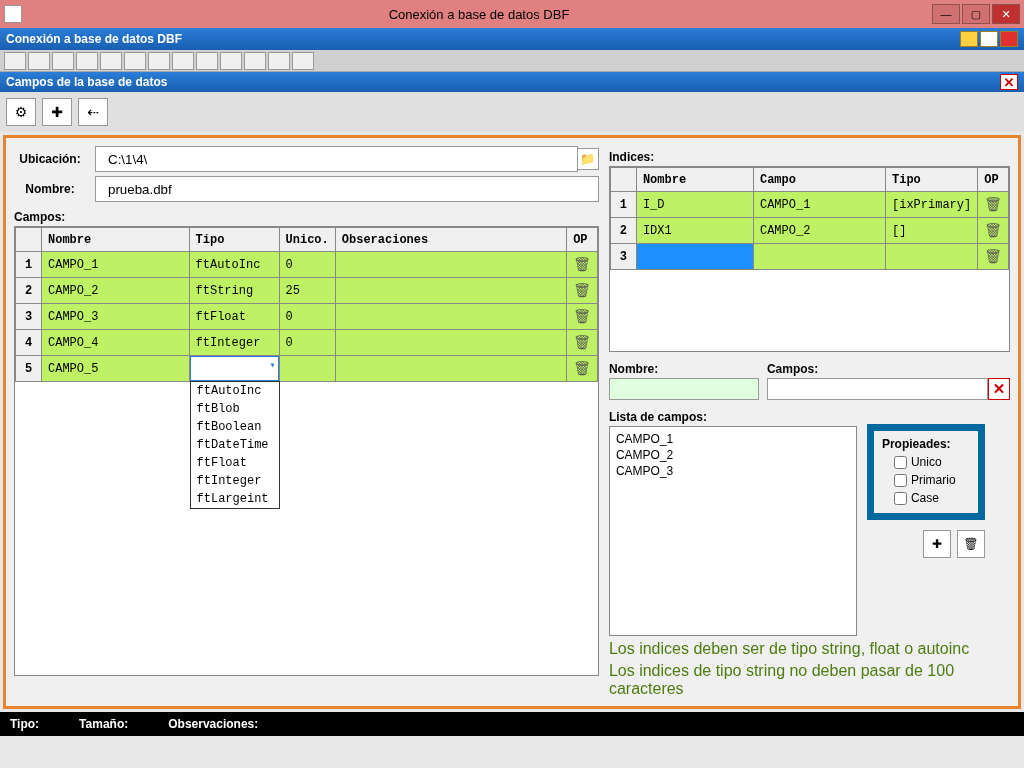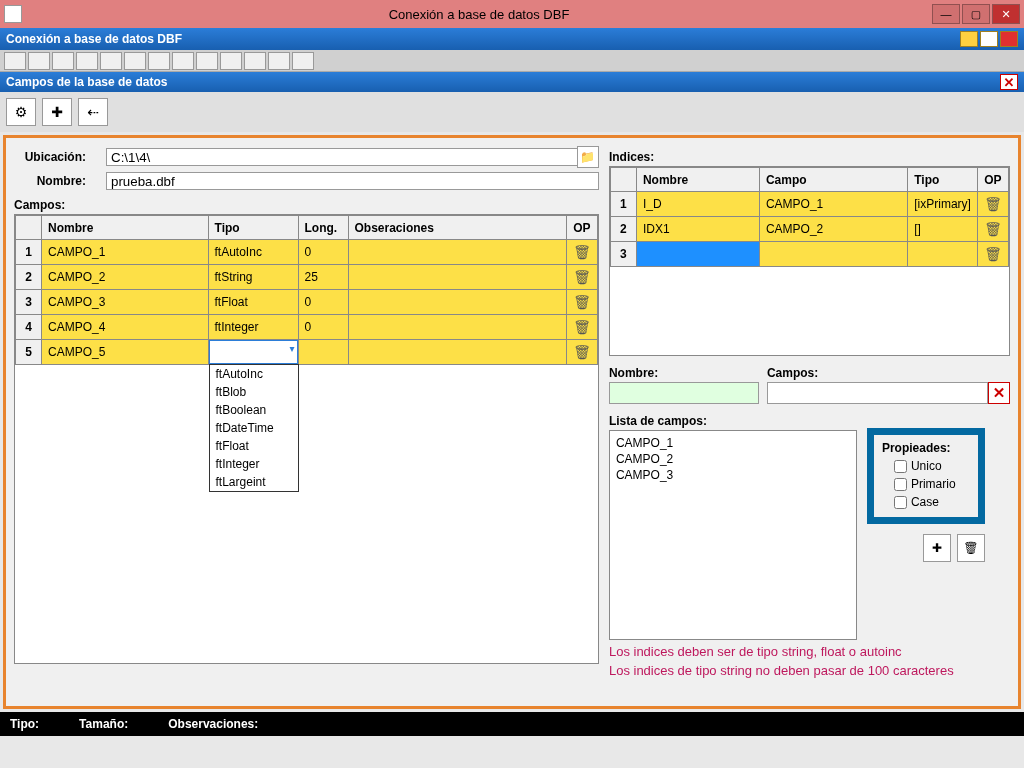--- a/index.html
+++ b/index.html
@@ -114,42 +114,43 @@
     background: #f0f0f0;
     padding: 8px;
     display: flex;
     gap: 10px;
     height: 574px;
   }
   .left-col { flex: 1.05; display: flex; flex-direction: column; }
   .right-col { flex: 0.72; display: flex; flex-direction: column; }
 
   .row { display: flex; align-items: center; margin-bottom: 4px; }
-  .lbl { font-weight: bold; min-width: 72px; text-align: right; margin-right: 20px; }
+  .lbl { font-weight: bold; min-width: 72px; text-align: center; margin-right: 9px; }
   .txt-input {
     flex: 1;
     border: 1px solid #999;
-    padding: 2px 4px;
-    background: #fff;
-    height: 18px;
+    padding: 2px 12px;
+    background: #fff;
+    height: 26px;
   }
   .folder-btn {
     width: 22px; height: 22px;
     border: 1px solid #999;
     background: #fff;
     display:flex;align-items:center;justify-content:center;
     margin-left: -1px;
   }
 
   .section-label { font-weight: bold; margin: 4px 0 2px 0; }
 
   table.grid {
     border-collapse: collapse;
     width: 100%;
-    background: #fde047;
+    background: #bef264;
+    font-family: Liberation Mono, monospace;
   }
   table.grid th, table.grid td {
     border: 1px solid #888;
     padding: 4px 6px;
     text-align: left;
     font-size: 12px;
     height: 24px;
   }
   table.grid th { background: #f0f0f0; font-weight: bold; }
   table.grid .rownum { background: #f0f0f0; font-weight: bold; text-align: center; width: 26px; }
@@ -232,21 +233,21 @@
     justify-content: flex-end;
     margin-top: 10px;
   }
   .icon-btn {
     width: 28px; height: 28px;
     border: 1px solid #999;
     background: #fff;
     display:flex;align-items:center;justify-content:center;
   }
 
-  .warn { color: #be185d; font-size: 13px; margin-top: 4px; }
+  .warn { color: #4d7c0f; font-size: 16px; margin-top: 4px; }
 
   
   .statusbar {
     background: #000;
     color: #fff;
     height: 24px;
     display: flex;
     align-items: center;
     padding: 0 10px;
     gap: 40px;
@@ -320,21 +321,21 @@
 
     <div class="section-label">Campos:</div>
 
     <div class="campos-wrap">
       <table class="grid">
         <thead>
           <tr>
             <th class="rownum"></th>
             <th>Nombre</th>
             <th style="width:90px">Tipo</th>
-            <th style="width:50px">Long.</th>
+            <th style="width:50px">Unico.</th>
             <th>Obseraciones</th>
             <th class="op">OP</th>
           </tr>
         </thead>
         <tbody>
           <tr>
             <td class="rownum">1</td>
             <td>CAMPO_1</td>
             <td>ftAutoInc</td>
             <td>0</td>

